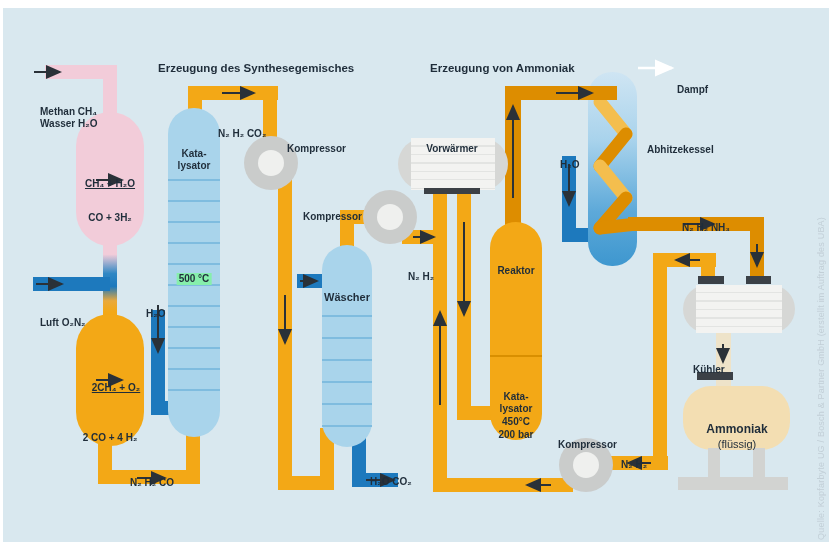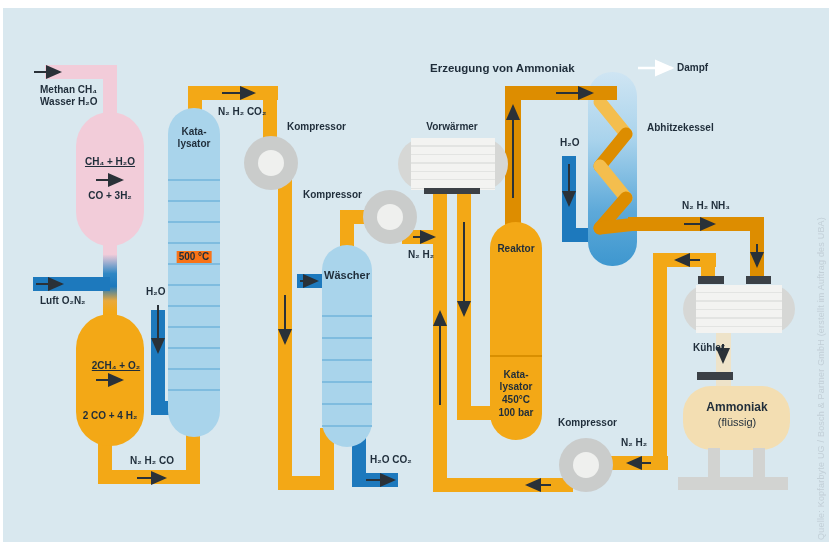--- a/index.html
+++ b/index.html
@@ -6,21 +6,21 @@
   #app{position:relative;width:832px;height:550px;background:#ffffff;overflow:hidden;
        font-family:"Liberation Sans","DejaVu Sans",sans-serif;color:#1f2d3a;}
   .canvas{position:absolute;left:3px;top:8px;width:826px;height:534px;background:#d9e8ef;}
   .pipe{position:absolute;}
   .pipe.yellow{background:#f3a816;}
   .pipe.hot{background:#dd8d00;}
   .pipe.blue{background:#1d79bd;}
   .pipe.pink{background:#f2ccd9;}
   .pipe.beige{background:#eee3c9;}
   .vessel{position:absolute;}
-  .lbl{position:absolute;font-size:10px;font-weight:bold;white-space:nowrap;line-height:12px;color:#1f2d3a;}
+  .lbl{position:absolute;font-size:10px;font-weight:bold;white-space:nowrap;line-height:12px;color:#1f2d3a;margin-top:22px;}
   .title{position:absolute;font-size:11.5px;font-weight:bold;white-space:nowrap;color:#1f2d3a;}
   .ctr{transform:translateX(-50%);}
   .compressor{position:absolute;width:54px;height:54px;border-radius:50%;background:#cacccb;}
   .compressor .hub{position:absolute;left:14px;top:14px;width:26px;height:26px;border-radius:50%;background:#eff0ee;}
   .hx{position:absolute;background:#d6d7d5;border-radius:26px;}
   .hx .body{position:absolute;left:13px;right:13px;top:0;bottom:0;background:#f3f3f1;
     background-image:repeating-linear-gradient(to bottom,transparent 0,transparent 7px,#e3e4e2 7px,#e3e4e2 8.5px);}
   .darkbar{position:absolute;background:#3b4046;}
   .column{position:absolute;background:#a9d4eb;}
   .stripes{position:absolute;left:0;right:0;
@@ -29,20 +29,21 @@
   #watermark{position:absolute;right:6px;bottom:10px;writing-mode:vertical-rl;transform:rotate(180deg);
     font-size:9px;color:#c2cfd7;letter-spacing:.2px;}
   svg.overlay{position:absolute;left:0;top:0;pointer-events:none;}
 </style>
 </head>
 <body>
 
 <div id="app">
   <div class="canvas"></div>
 
+  <div class="title" style="left:158px;top:62px;">Erzeugung des Synthesegemisches</div>
   <div class="title" style="left:430px;top:62px;">Erzeugung von Ammoniak</div>
 
   <div class="pipe pink" style="left:45px;top:65px;width:72px;height:14px;"></div>
   <div class="pipe pink" style="left:103px;top:65px;width:14px;height:52px;"></div>
   <div class="pipe" style="left:103px;top:240px;width:14px;height:80px;background:linear-gradient(180deg,#f2ccd9 0%,#f2ccd9 18%,#2f87c4 42%,#1d79bd 58%,#e9a93c 76%,#f3a816 90%);"></div>
   <div class="pipe blue" style="left:33px;top:277px;width:77px;height:14px;"></div>
   <div class="pipe yellow" style="left:98px;top:438px;width:14px;height:46px;"></div>
   <div class="pipe yellow" style="left:98px;top:470px;width:102px;height:14px;"></div>
   <div class="pipe yellow" style="left:186px;top:432px;width:14px;height:52px;"></div>
   <div class="pipe blue" style="left:151px;top:310px;width:14px;height:105px;"></div>
@@ -165,35 +166,35 @@
 
   <div class="lbl" style="left:40px;top:84px;">Methan CH₄</div>
   <div class="lbl" style="left:40px;top:96px;">Wasser H₂O</div>
   <div class="lbl" style="left:40px;top:295px;">Luft O₂N₂</div>
   <div class="lbl ctr" style="left:110px;top:156px;text-decoration:underline;">CH₄ + H₂O</div>
   <div class="lbl ctr" style="left:110px;top:190px;">CO + 3H₂</div>
   <div class="lbl ctr" style="left:116px;top:360px;text-decoration:underline;">2CH₄ + O₂</div>
   <div class="lbl ctr" style="left:110px;top:410px;">2 CO + 4 H₂</div>
   <div class="lbl ctr" style="left:194px;top:126px;">Kata-</div>
   <div class="lbl ctr" style="left:194px;top:138px;">lysator</div>
-  <div class="lbl ctr" style="left:194px;top:251px;background:#f97316;padding:0 2px;">500 °C</div>
+  <div class="lbl ctr" style="left:194px;top:251px;background:#86efac;padding:0 2px;">500 °C</div>
   <div class="lbl" style="left:146px;top:286px;">H₂O</div>
   <div class="lbl ctr" style="left:152px;top:455px;">N₂ H₂ CO</div>
   <div class="lbl" style="left:218px;top:106px;">N₂ H₂ CO₂</div>
   <div class="lbl" style="left:287px;top:121px;">Kompressor</div>
   <div class="lbl" style="left:303px;top:189px;">Kompressor</div>
   <div class="lbl ctr" style="left:347px;top:269px;font-size:11px;">Wäscher</div>
   <div class="lbl" style="left:370px;top:454px;">H₂O CO₂</div>
   <div class="lbl" style="left:408px;top:249px;">N₂ H₂</div>
   <div class="lbl ctr" style="left:452px;top:121px;">Vorwärmer</div>
   <div class="lbl ctr" style="left:516px;top:243px;">Reaktor</div>
   <div class="lbl ctr" style="left:516px;top:369px;">Kata-</div>
   <div class="lbl ctr" style="left:516px;top:381px;">lysator</div>
   <div class="lbl ctr" style="left:516px;top:394px;">450°C</div>
-  <div class="lbl ctr" style="left:516px;top:407px;">100 bar</div>
+  <div class="lbl ctr" style="left:516px;top:407px;">200 bar</div>
   <div class="lbl" style="left:560px;top:137px;">H₂O</div>
   <div class="lbl" style="left:647px;top:122px;">Abhitzekessel</div>
   <div class="lbl" style="left:677px;top:62px;">Dampf</div>
   <div class="lbl" style="left:682px;top:200px;">N₂ H₂ NH₃</div>
   <div class="lbl" style="left:693px;top:342px;">Kühler</div>
   <div class="lbl" style="left:621px;top:437px;">N₂ H₂</div>
   <div class="lbl" style="left:558px;top:417px;">Kompressor</div>
   <div class="lbl ctr" style="left:737px;top:401px;font-size:12px;">Ammoniak</div>
   <div class="lbl ctr" style="left:737px;top:416px;font-size:11px;font-weight:normal;text-align:center;">(flüssig)</div>
 

